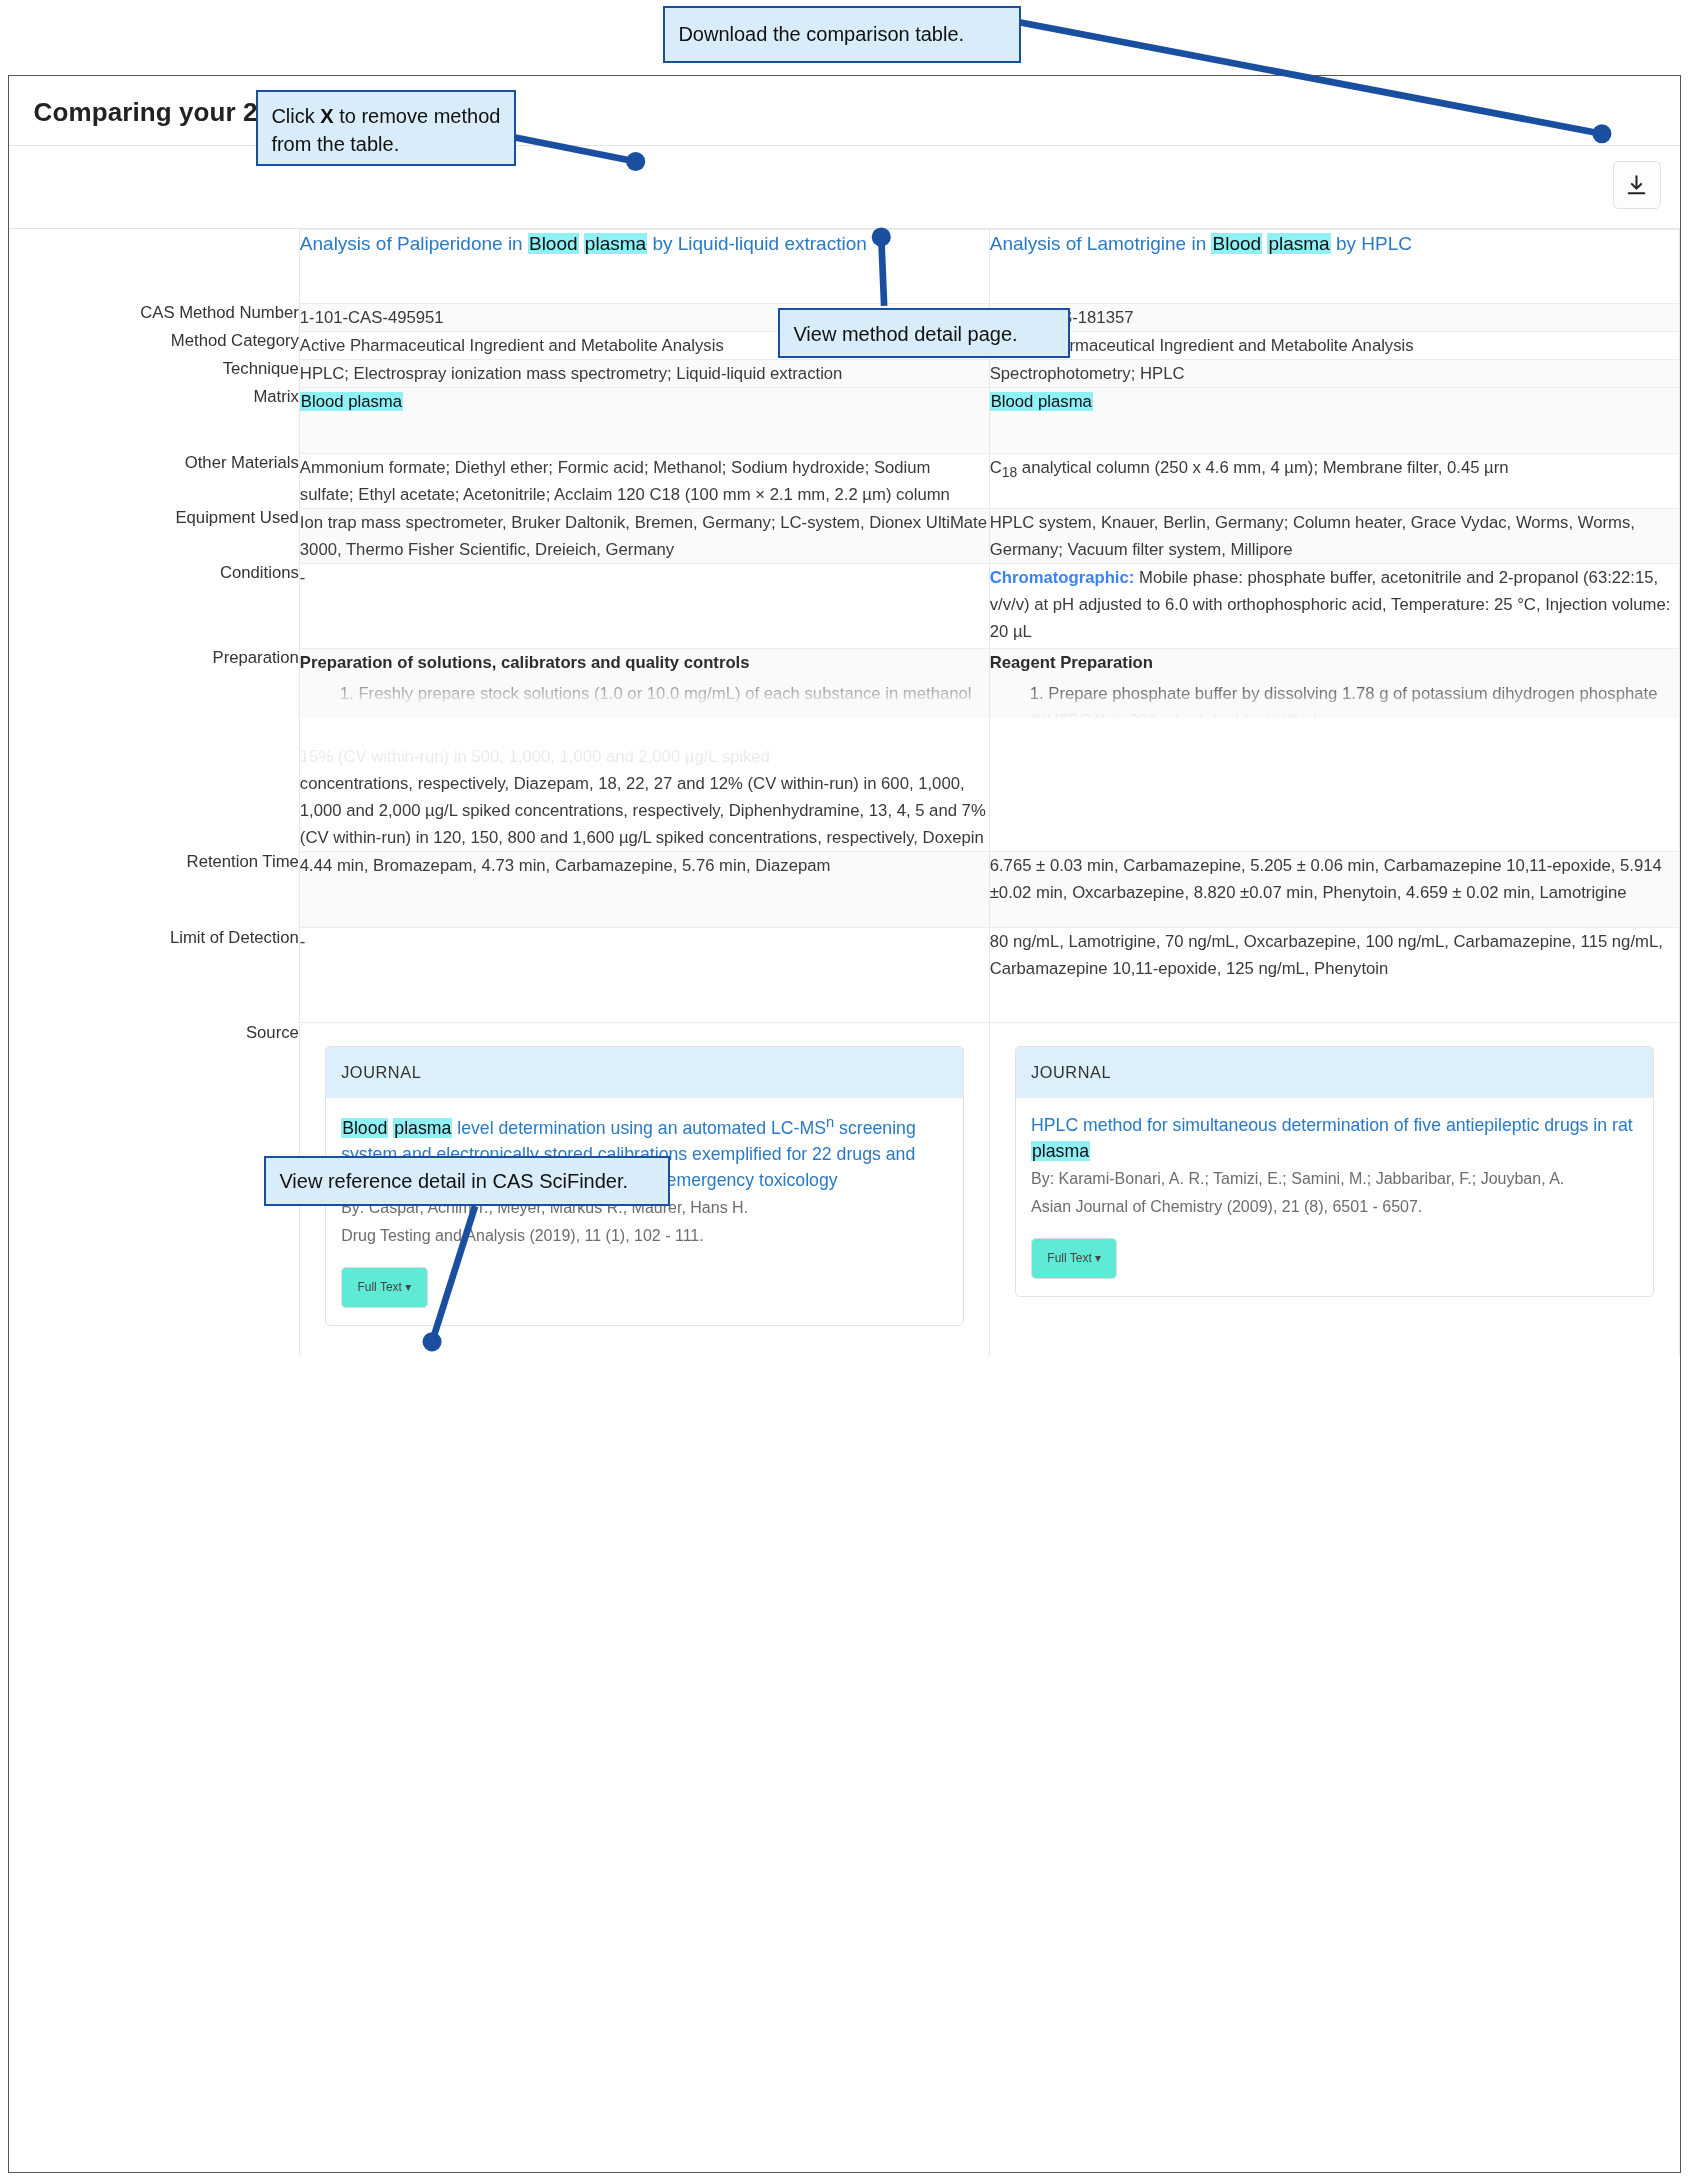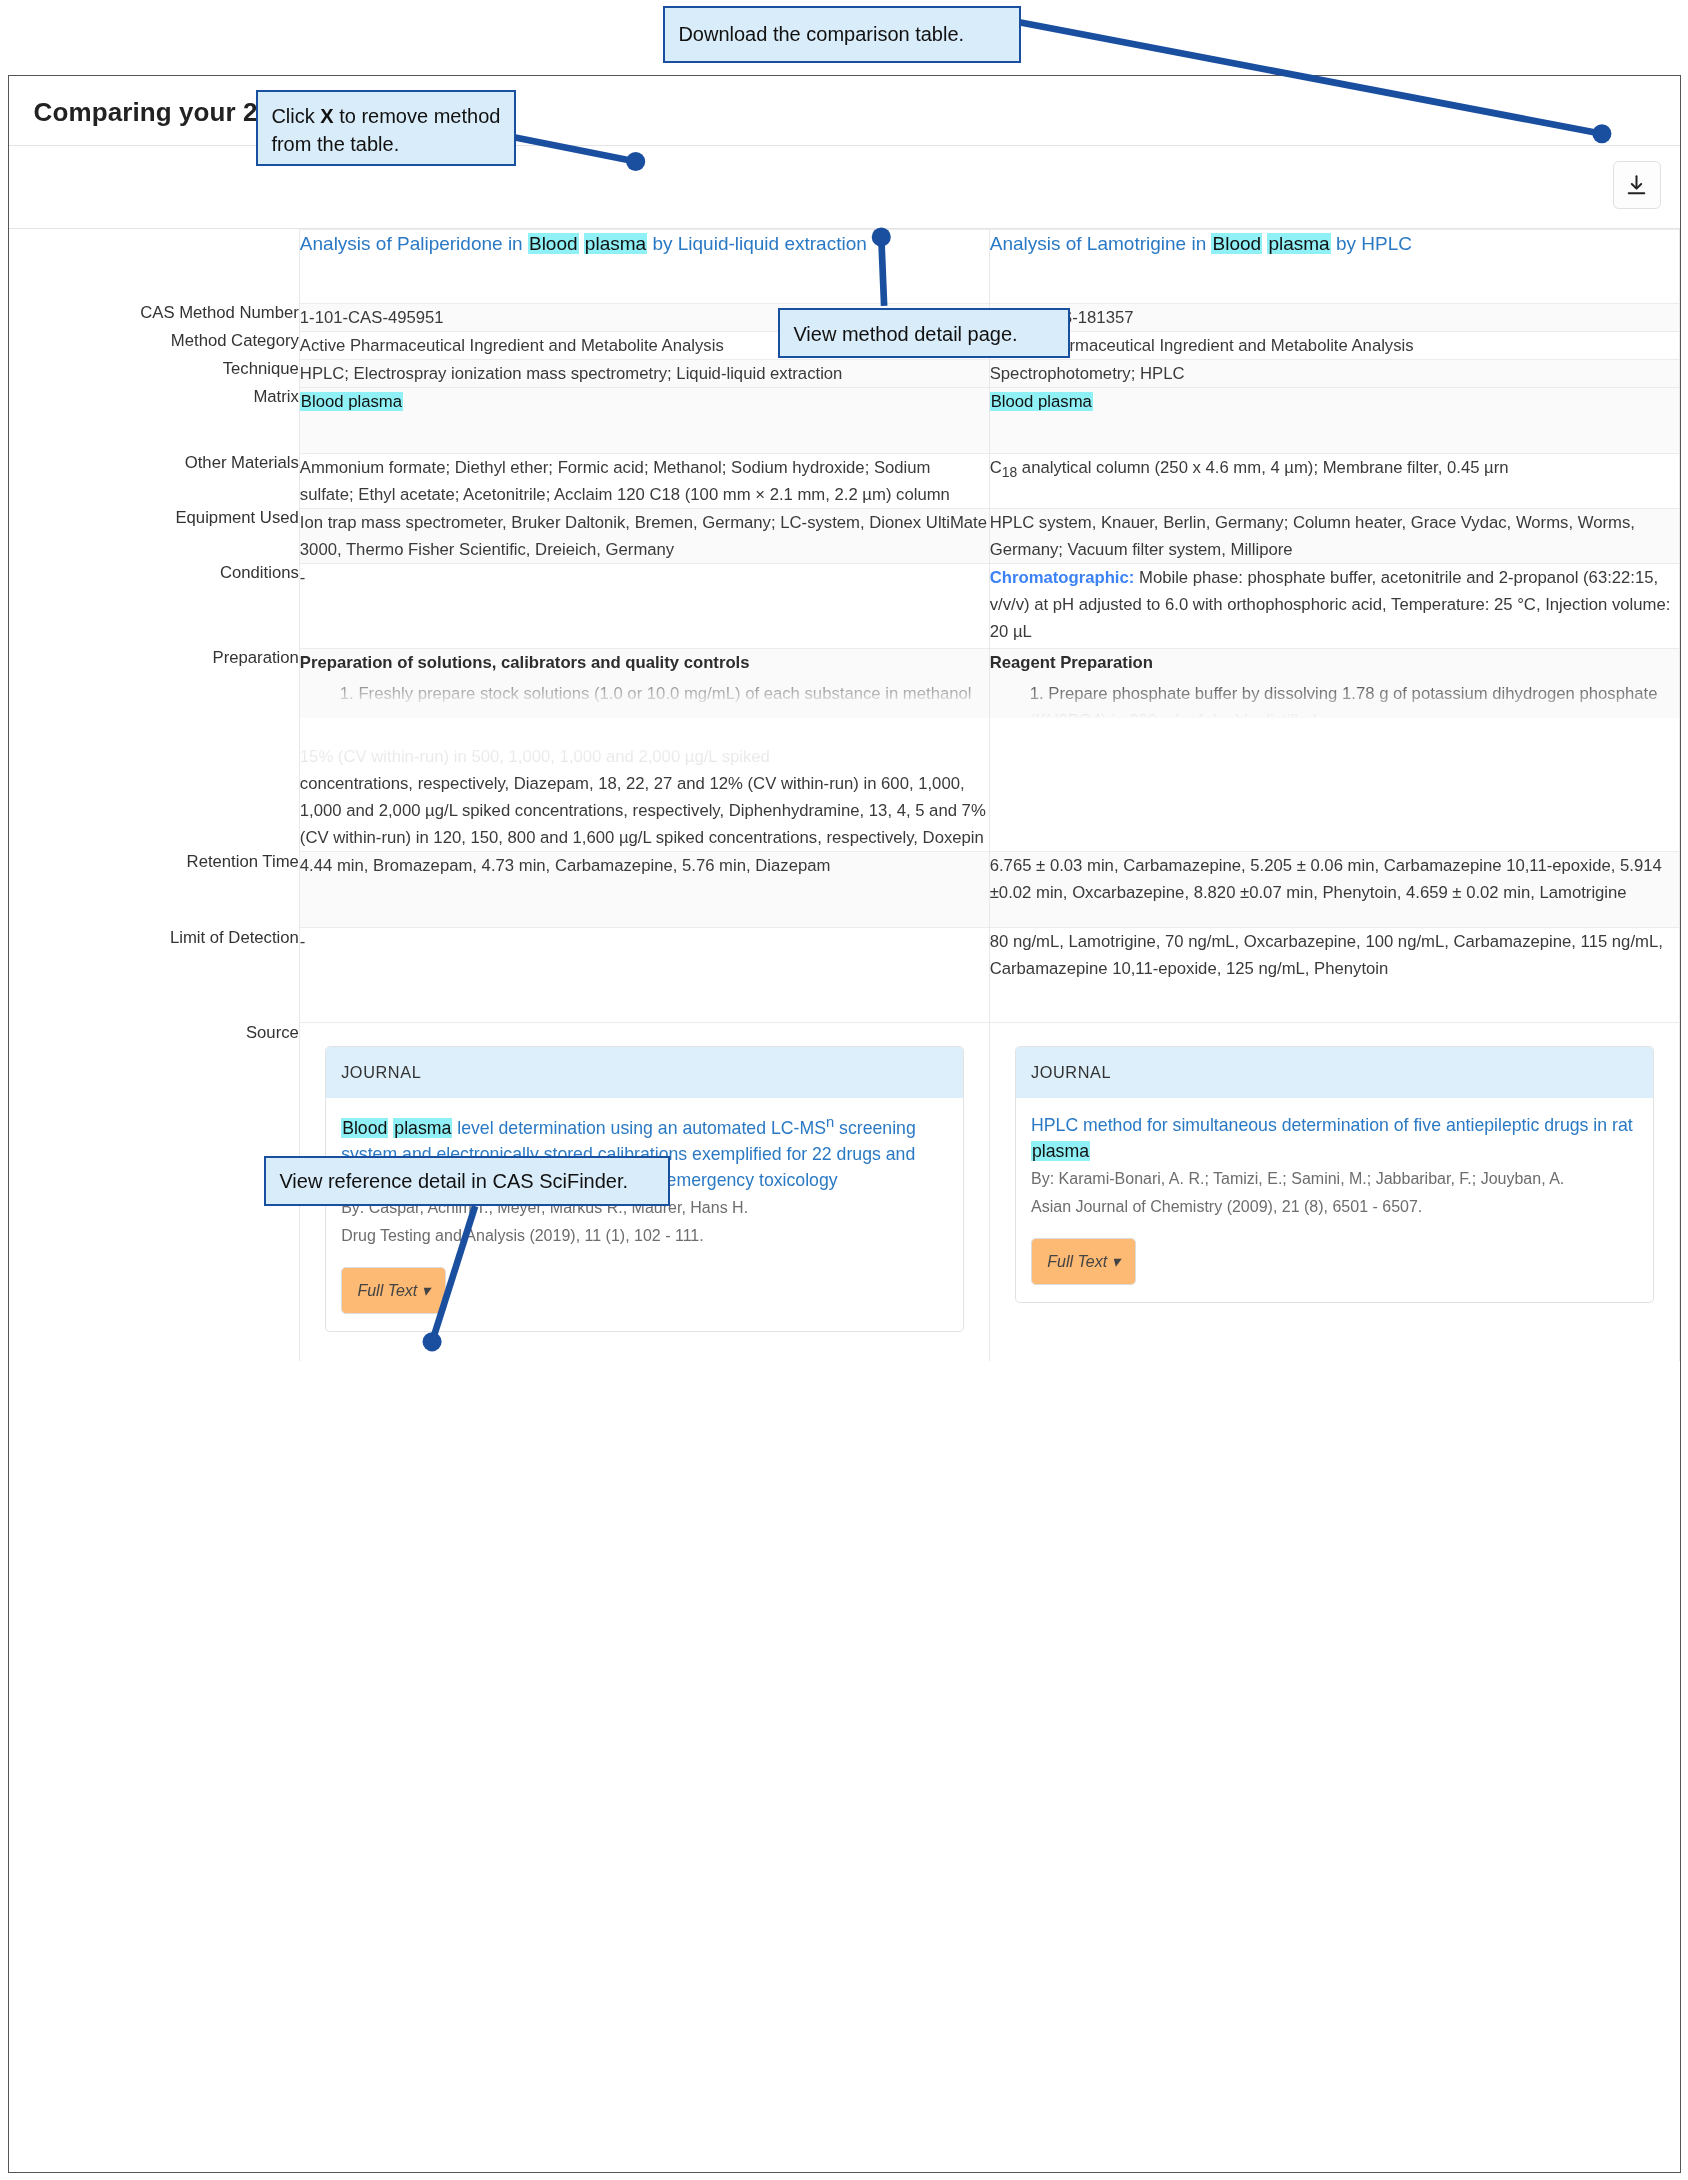--- a/index.html
+++ b/index.html
@@ -177,26 +177,25 @@
     color: #6d6d6d;
     font-size: 16px;
     line-height: 1.5;
     margin-top: 3.8px;
   }
   .fulltext-btn {
     display: inline-block;
     margin-top: 19px;
     border: 1px solid #dcdcdc;
     border-radius: 4.8px;
-    background: #fdba74;
+    background: #5eead4;
     padding: 9.6px 15.3px;
-    font-size: 16px;
+    font-size: 12px;
     color: #444;
     cursor: pointer;
-    font-style: italic;
   }
 
   
   .callout {
     position: absolute;
     background: #d9ecf9;
     border: 2.9px solid #1a4fa0;
     color: #111111;
     font-size: 20px;
     line-height: 1.42;

